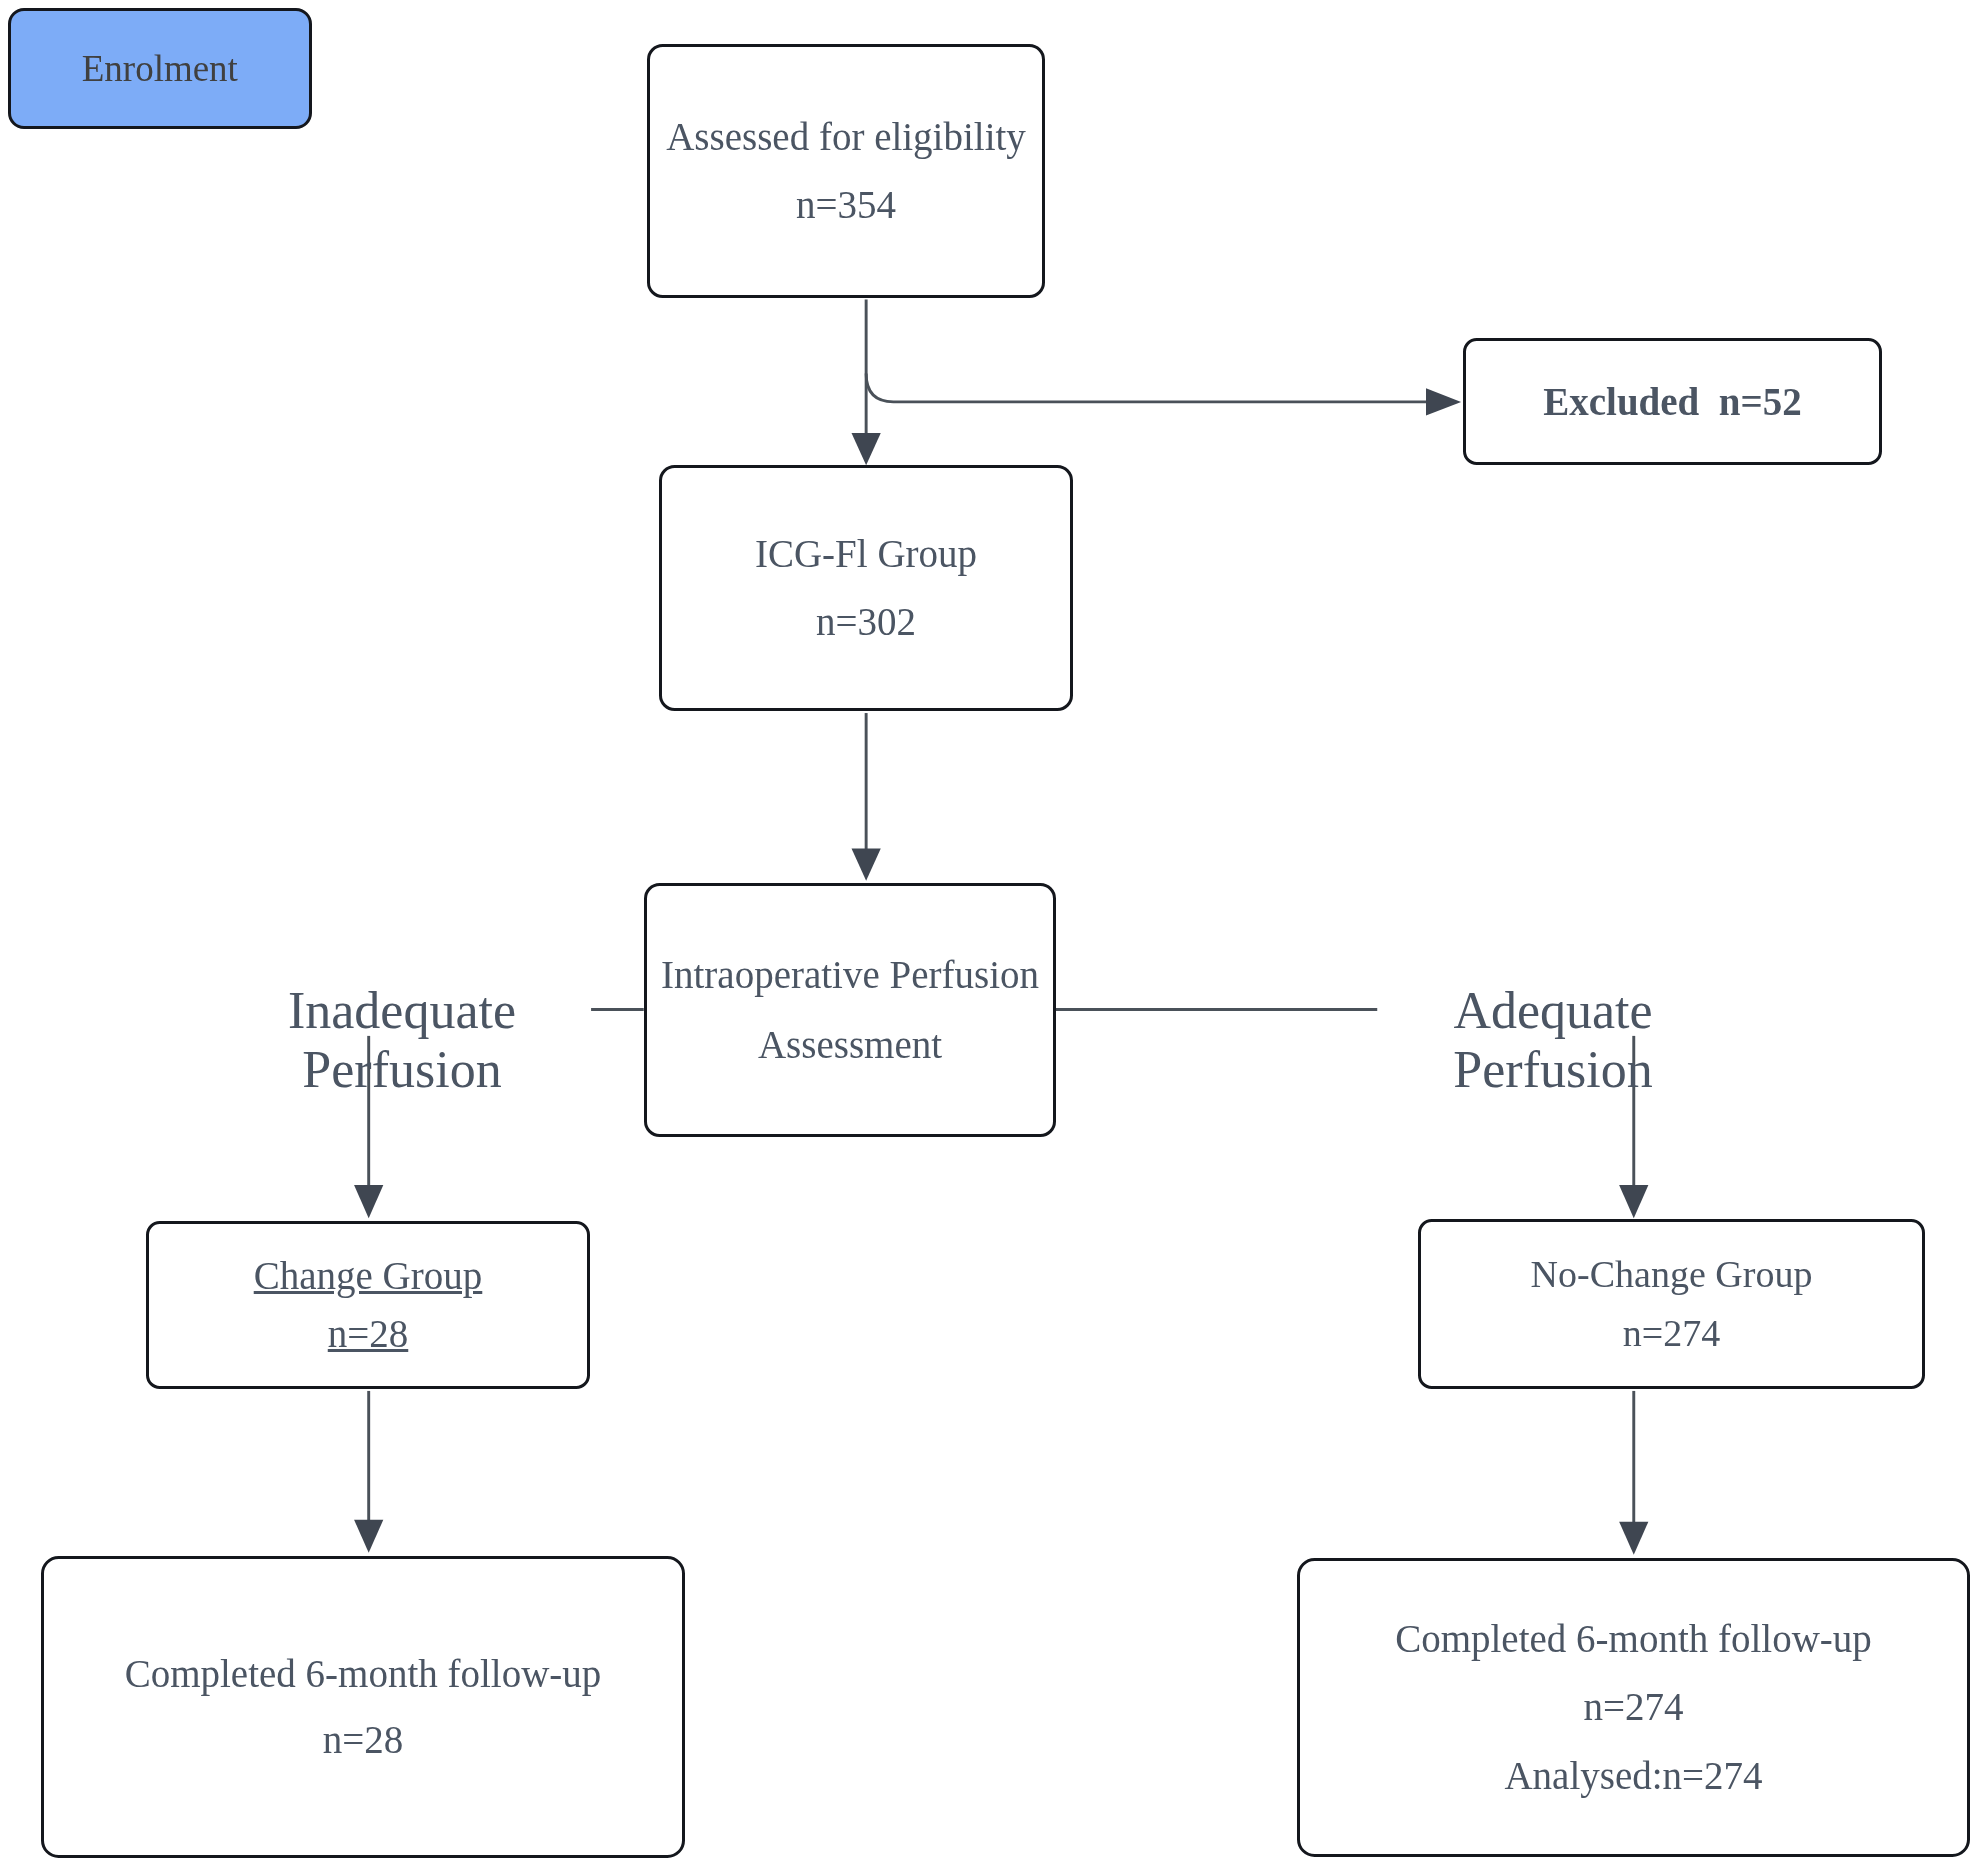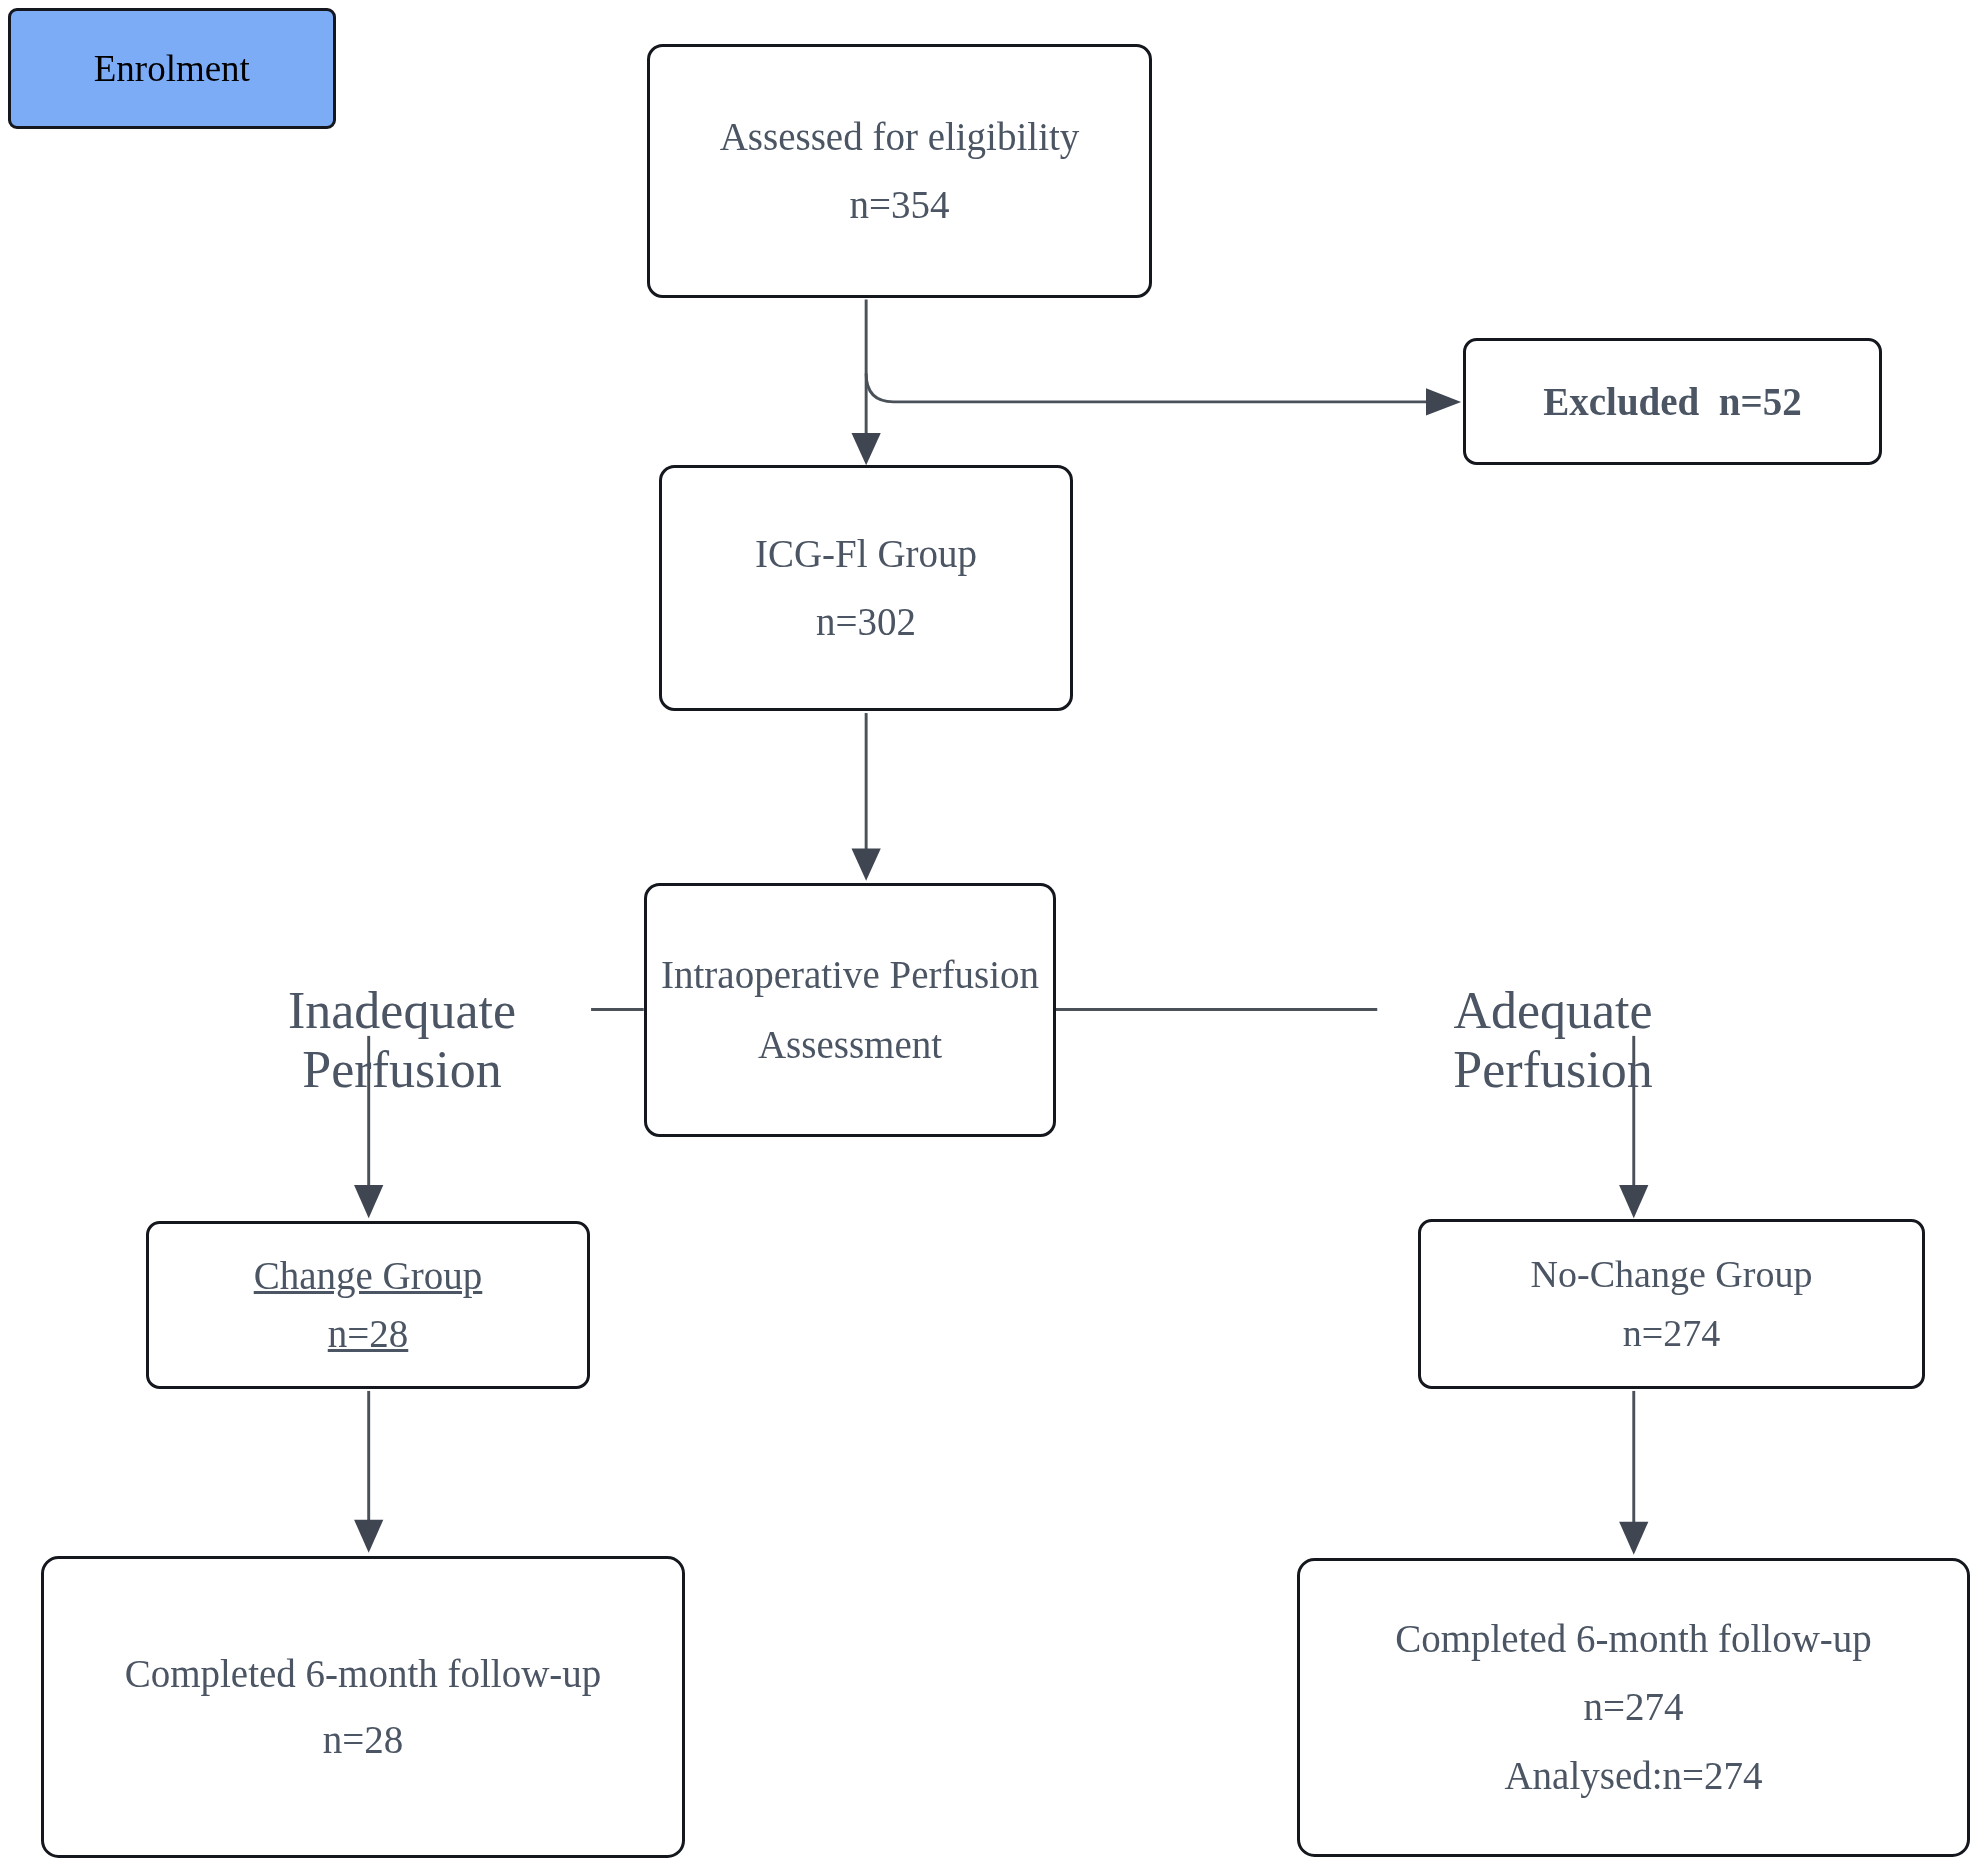--- a/index.html
+++ b/index.html
@@ -8,23 +8,23 @@
     font-family:"Liberation Serif", serif; overflow:hidden;
   }
   svg.connectors { position:absolute; left:0; top:0; width:1981px; height:1865px; }
   .box {
     position:absolute; box-sizing:border-box; background:#ffffff;
     border:3.9px solid #14171d; color:#4b5563;
     display:flex; flex-direction:column; justify-content:center; align-items:center;
     text-align:center;
   }
   .box .line { display:block; white-space:pre; }
-  #b-enrolment  { left:7.8px;    top:7.8px;    width:328px; height:121px; border-radius:9px;
-                  background:#7dacf7; font-size:37px; color:#000000; }
-  #b-assessed   { left:647px;  top:44px;   width:505px; height:254px; border-radius:15.6px; font-size:39px; line-height:1.75; }
+  #b-enrolment  { left:7.8px;    top:7.8px;    width:304px; height:121px; border-radius:16px;
+                  background:#7dacf7; font-size:37px; color:#404040; }
+  #b-assessed   { left:647px;  top:44px;   width:398px; height:254px; border-radius:15.6px; font-size:39px; line-height:1.75; }
   #b-excluded   { left:1463px; top:338px;  width:419px; height:127px; border-radius:13.7px; font-size:39px;font-weight:bold; }
   #b-icg        { left:659px;  top:465px;  width:414px; height:246px; border-radius:15.6px; font-size:39px; line-height:1.75; }
   #b-intraop    { left:644px;  top:883px;  width:412px; height:254px; border-radius:15.6px; font-size:39px; line-height:1.8;align-items:center; }
   #b-change     { left:146px;  top:1221px; width:444px; height:168px; border-radius:13.7px; font-size:39px; line-height:1.5;text-decoration:underline; }
   #b-nochange   { left:1380px; top:1219px; width:507px; height:170px; border-radius:13.7px; font-size:38px; line-height:1.55;margin-left:38px; }
   #b-completed-change   { left:41px;   top:1556px; width:644px; height:302px; border-radius:17.6px; font-size:39px; line-height:1.7; }
   #b-completed-nochange { left:1297px; top:1558px; width:673px; height:299px; border-radius:17.6px; font-size:39px; line-height:1.75; }
   .edge-label {
     position:absolute; font-size:52px; color:#4b5563; text-align:center; width:390px;
   }

